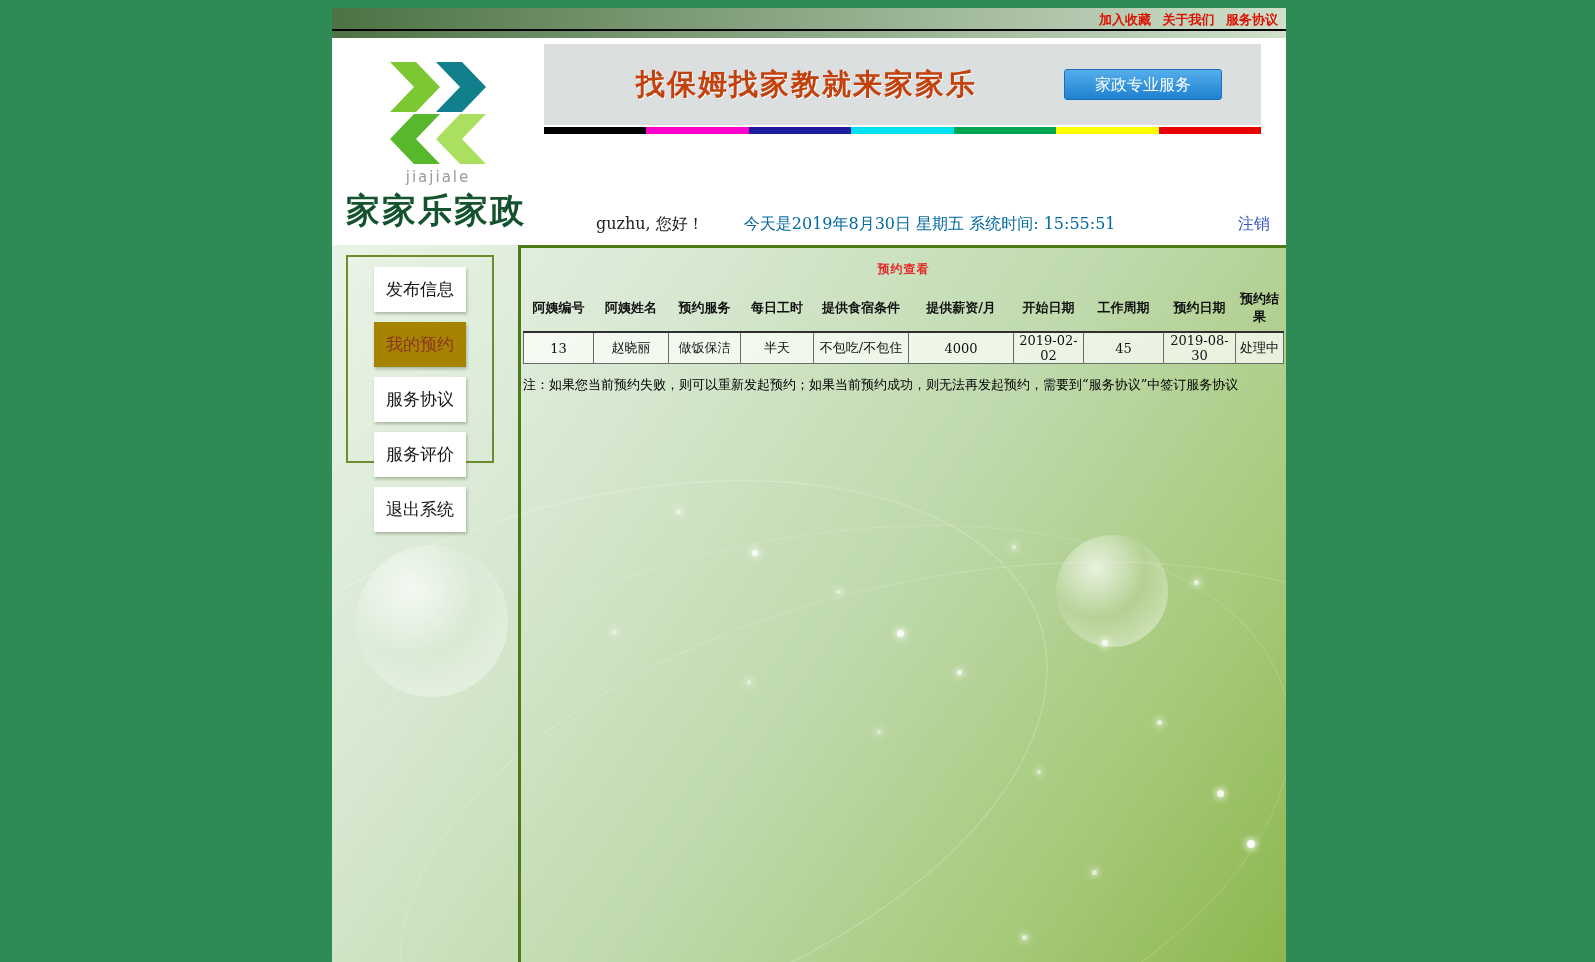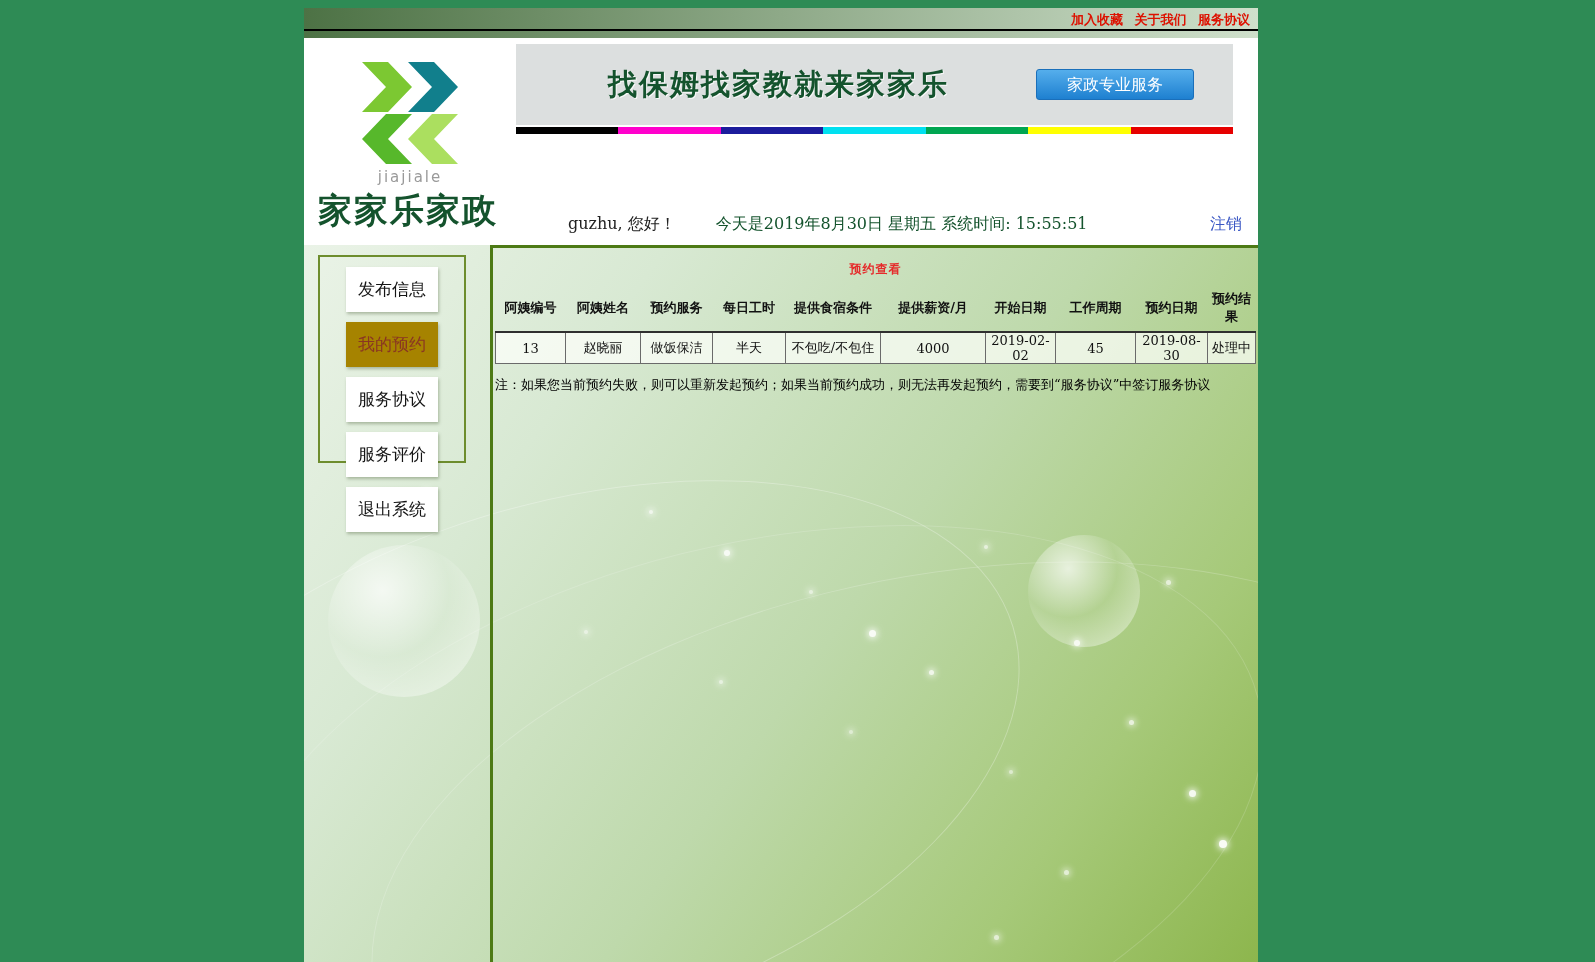--- a/index.html
+++ b/index.html
@@ -1,19 +1,19 @@
 <!DOCTYPE html>
 <html><head>
 <meta charset="utf-8">
 <style>
   * { margin:0; padding:0; box-sizing:border-box; }
   html,body { width:1595px; height:962px; overflow:hidden; }
   body { background:#2e8b55; font-family:"DejaVu Serif","Liberation Serif",serif; position:relative; }
 
-  .wrapper { position:absolute; left:304px; top:8px; width:954px; height:954px; }
+  .wrapper { position:absolute; left:332px; top:8px; width:954px; height:954px; }
 
   
   .topbar { position:relative; height:30px; background:linear-gradient(to right,#4d7245,#cfe0cb); }
   .topbar-line { position:absolute; left:0; right:0; bottom:7px; height:2px; background:#000; }
   .toplinks { position:absolute; top:3px; right:8px; font-size:13px; font-weight:bold; }
   .toplinks a { color:#dd1100; text-decoration:none; margin-left:7px; cursor:pointer; }
 
   
   .header { position:relative; height:207px; background:#ffffff; }
   .logo { position:absolute; left:0; top:0; width:212px; height:100%; }
@@ -27,34 +27,34 @@
   .c4 { left:46px; top:52px; background:#abdf5f; }
   .brand-en { position:absolute; left:0; top:130px; width:212px; text-align:center;
               color:#9a9a9a; font-size:15px; letter-spacing:2px;
               font-family:"DejaVu Sans","Liberation Sans",sans-serif; }
   .brand-cn { position:absolute; left:14px; top:150px; font-size:34px; font-weight:bold;
               color:#14532d; letter-spacing:2px;
               font-family:"DejaVu Sans","Liberation Sans",sans-serif; }
 
   .banner { position:absolute; left:212px; top:6px; width:717px; height:81px; background:#dcdfdf; }
   .slogan { position:absolute; left:92px; top:50%; transform:translateY(-50%);
-            font-size:29px; font-weight:bold; color:#14532d; letter-spacing:2px;
+            font-size:29px; font-weight:bold; color:#c2410c; letter-spacing:2px;
             font-family:"DejaVu Sans","Liberation Sans",sans-serif;
             text-shadow:1px 1px 0 rgba(255,255,255,.8); }
   .banner-btn { position:absolute; right:39px; top:25px; width:158px; height:31px;
             background:linear-gradient(#55aeec,#1e80d0); border:1px solid #1a6fba; border-radius:3px;
             color:#fff; font-size:16px; text-align:center; line-height:29px; cursor:pointer;
             font-family:"DejaVu Sans","Liberation Sans",sans-serif; }
   .stripes { position:absolute; left:212px; top:89px; width:717px; height:7px; display:flex; }
   .stripe { flex:1; height:7px; }
 
   .greeting { position:absolute; left:212px; right:0; bottom:8px; height:26px;
               display:flex; align-items:center; font-size:16px; }
   .greet-user { margin-left:52px; color:#222; }
-  .greet-date { margin-left:40px; color:#14532d; }
+  .greet-date { margin-left:40px; color:#0369a1; }
   .greet-spacer { flex:1; }
   .logout { color:#3a57c4; margin-right:16px; text-decoration:none; cursor:pointer; }
 
   
   .content { position:relative; display:flex; height:717px; overflow:hidden;
              background:linear-gradient(125deg,#eaf3e7 0%,#d8e9d3 25%,#bed9ab 55%,#a6c979 80%,#8db64d 100%); }
   .deco { position:absolute; inset:0; z-index:0; pointer-events:none; }
   .swirl { position:absolute; border:1px solid rgba(255,255,255,.28); border-radius:50%; }
   .sw1 { left:-220px; top:260px; width:950px; height:520px; transform:rotate(-17deg); }
   .sw2 { left:60px; top:330px; width:1150px; height:620px; transform:rotate(-11deg); border-color:rgba(255,255,255,.2); }

